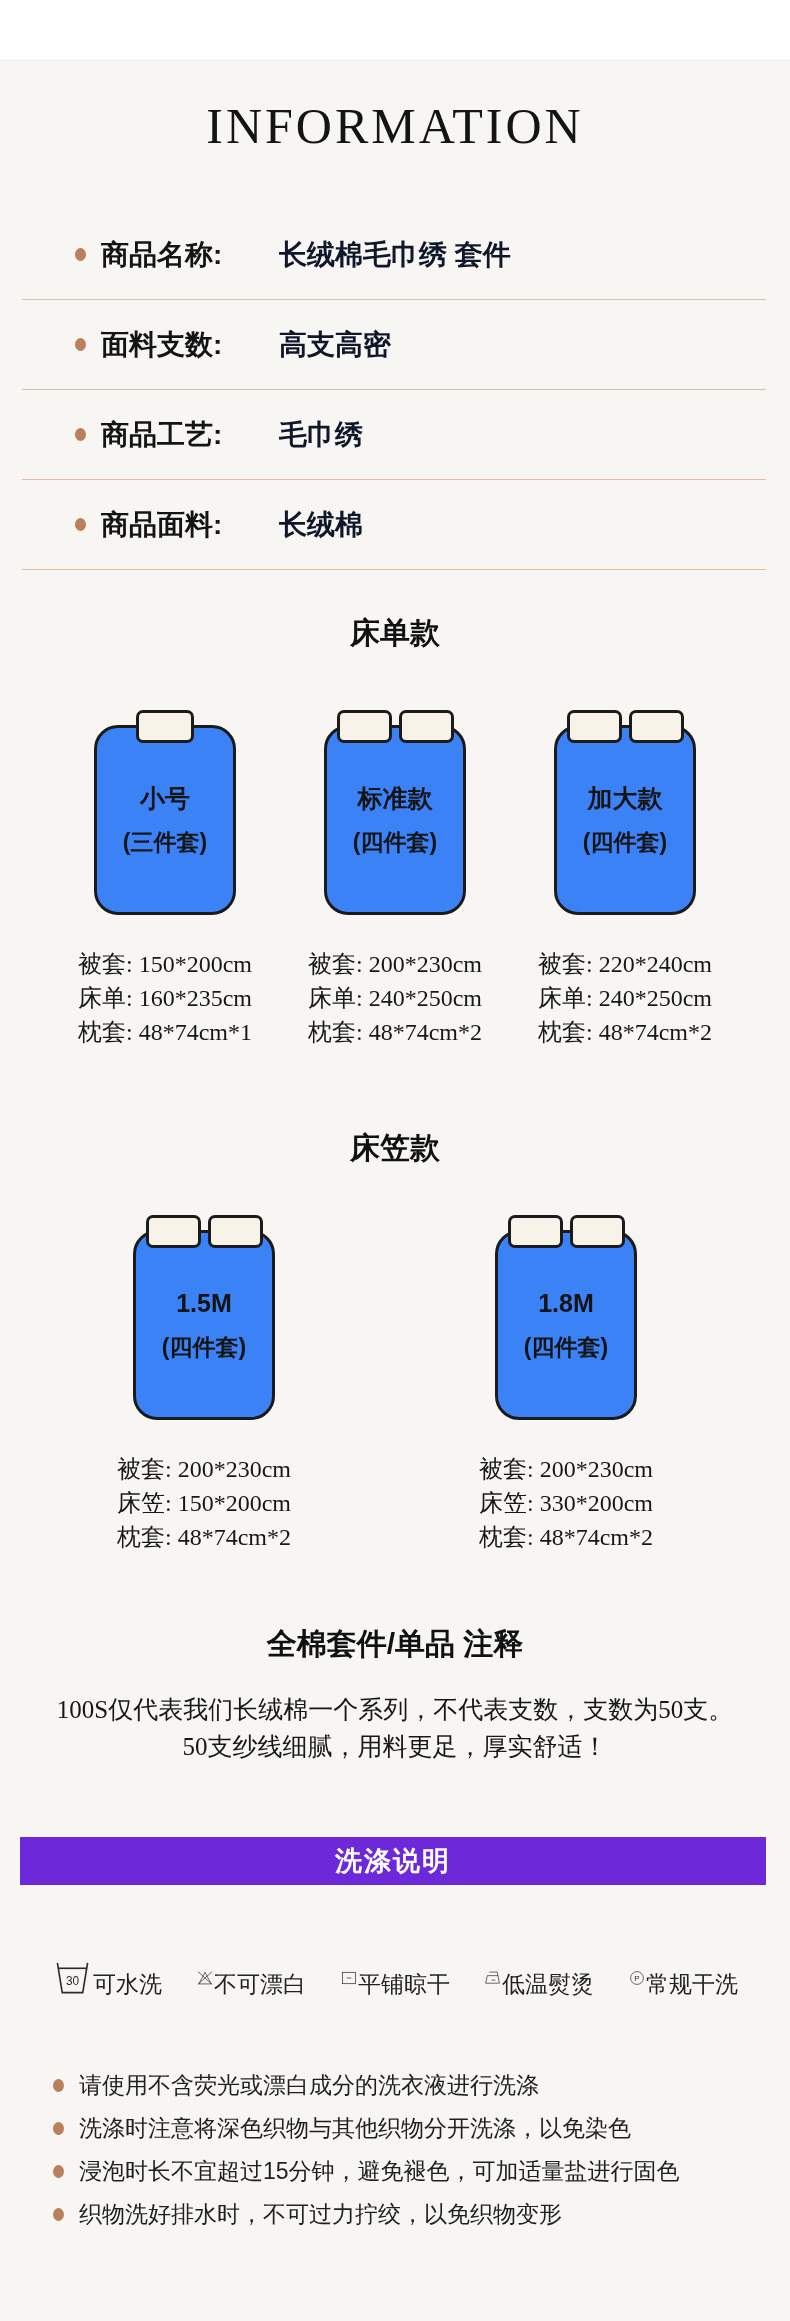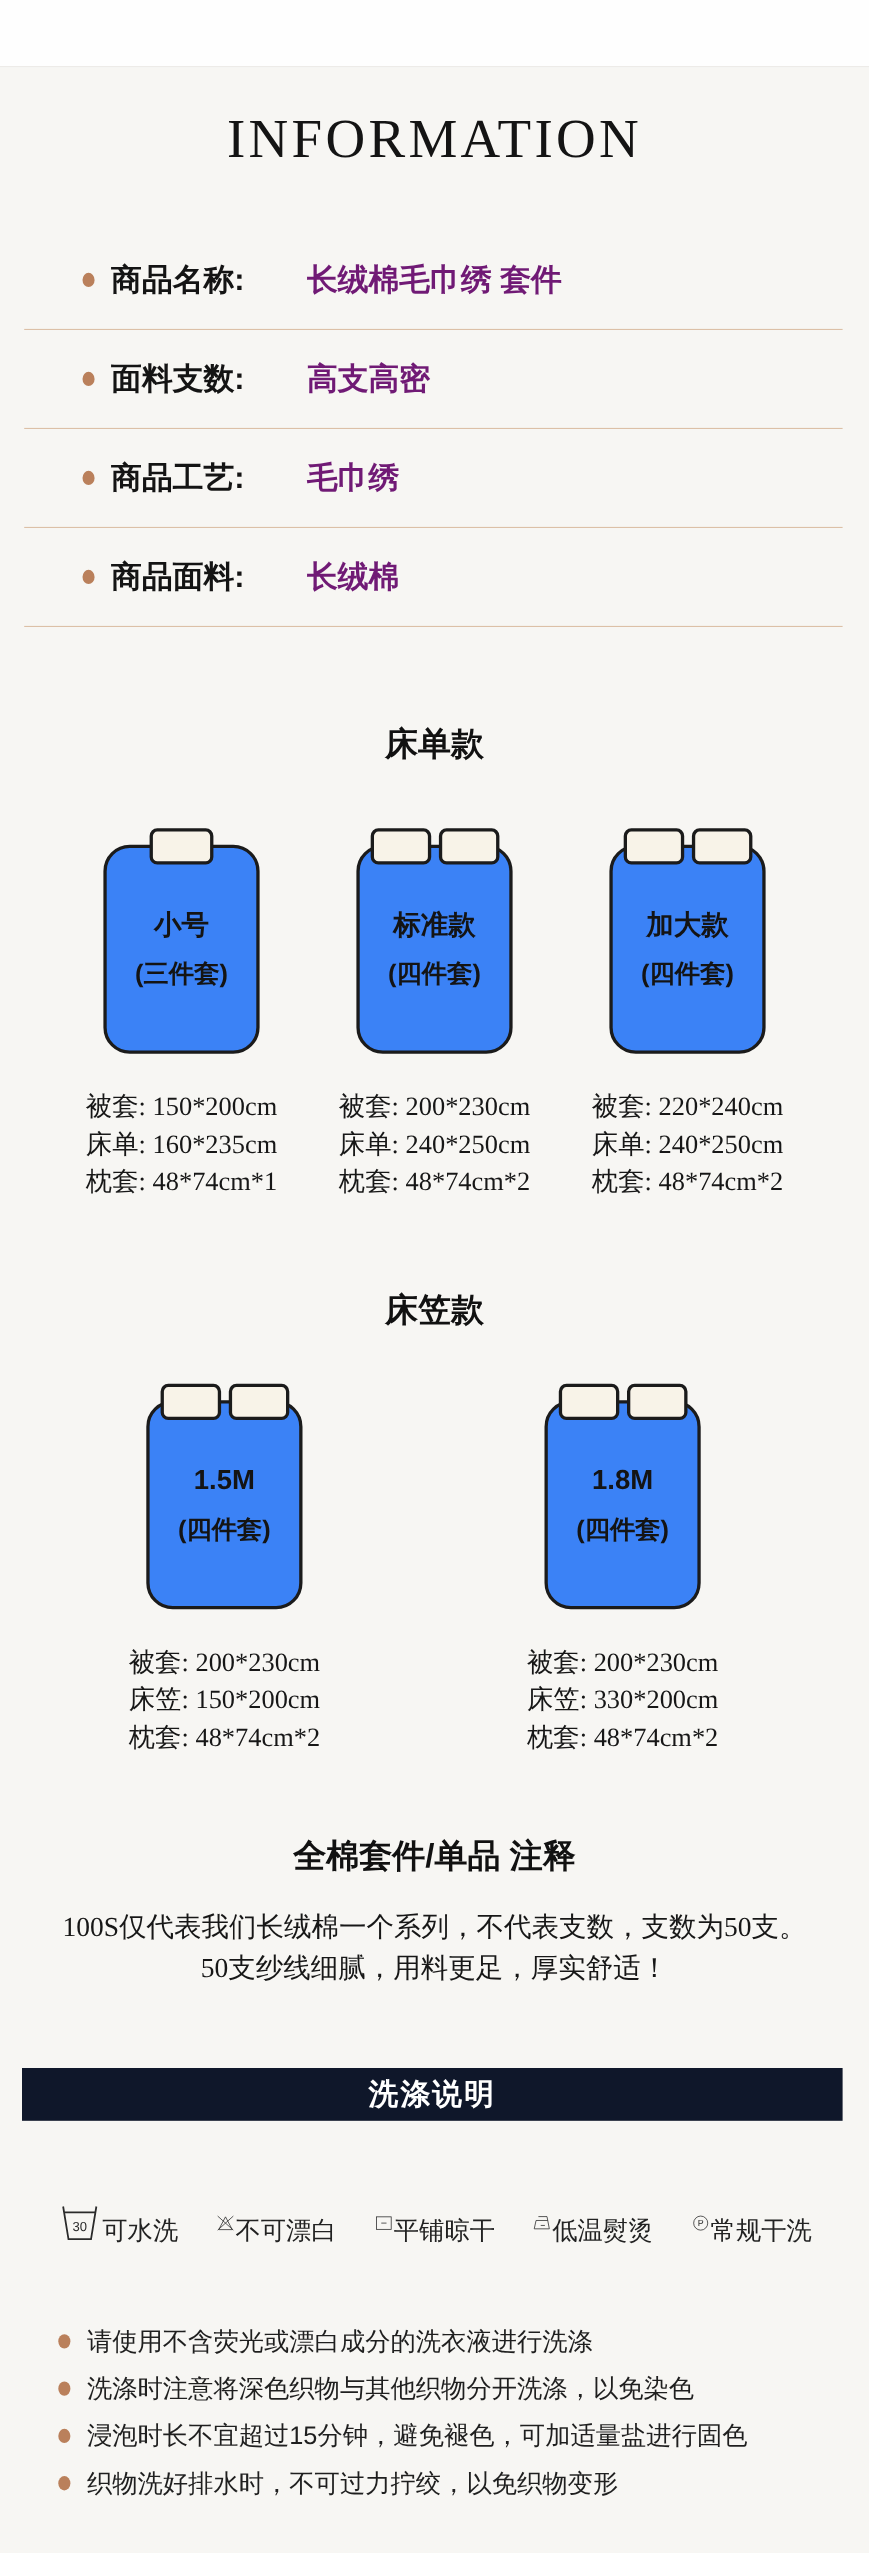--- a/index.html
+++ b/index.html
@@ -35,28 +35,28 @@
     width:11px;height:13px;border-radius:50%;
     background:#ba805b;flex:0 0 auto;
     margin-left:53px;
   }
   .info-label{
     margin-left:15px;width:160px;
     font-size:28px;font-weight:bold;color:#141414;
   }
   .info-value{
     margin-left:18px;
-    font-size:28px;font-weight:bold;color:#701a75;text-align:center;
+    font-size:28px;font-weight:bold;color:#0f172a;text-align:center;
   }
 
   
   .section-title{
     text-align:center;font-size:30px;font-weight:bold;color:#111;
   }
-  .st-1{margin-top:86px;}
+  .st-1{margin-top:43px;}
   .st-2{margin-top:79px;}
 
   
   .cols{display:flex;justify-content:center;}
   .col{display:flex;flex-direction:column;align-items:center;}
   .cols-3 .col{width:230px;}
   .cols-2{margin-right:20px;gap:122px;}
   .cols-2 .col{width:240px;}
   .beds-row-1{margin-top:56px;}
   .beds-row-2{margin-top:46px;}
@@ -100,21 +100,21 @@
   .note-body{margin-top:26px;text-align:center;}
   .note-line{
     font-family:"Liberation Serif",serif;
     font-size:25px;line-height:37px;color:#171717;
   }
 
   
   .wash-banner{
     margin:72px 24px 0 20px;
     height:48px;
-    background:#0f172a;
+    background:#6d28d9;
     display:flex;align-items:center;justify-content:center;
   }
   .wash-banner-text{color:#ffffff;font-size:27px;font-weight:bold;letter-spacing:2px;}
 
   
   .icons-row{margin-top:62px;display:flex;justify-content:center;gap:34px;}
   .icon-block{width:110px;display:flex;flex-direction:row;align-items:center;}
   .icon-block svg{display:block;}
   .icon-label{margin-top:13px;font-size:23px;color:#222;white-space:nowrap;}
   .glyph{stroke:#2b2b2b;stroke-width:3;fill:none;}

